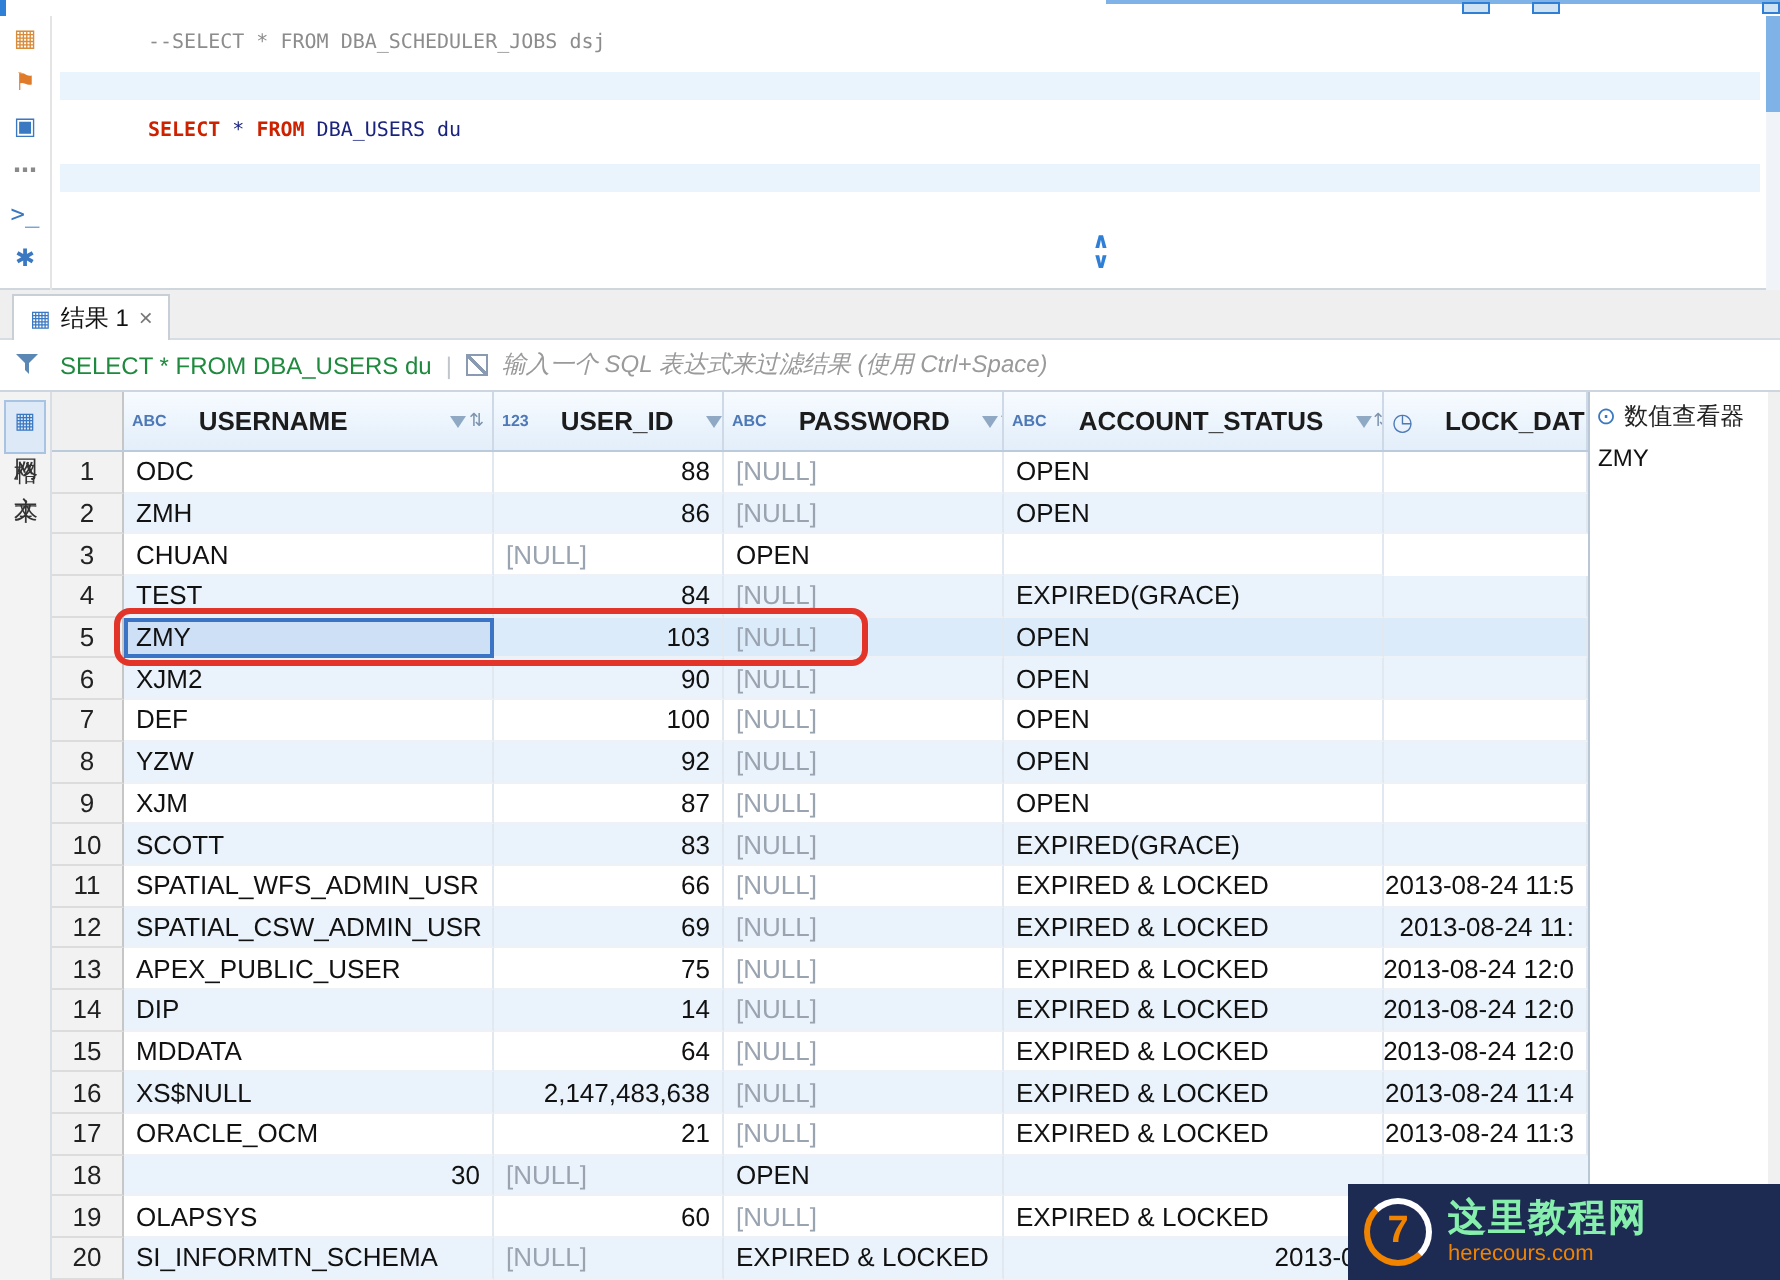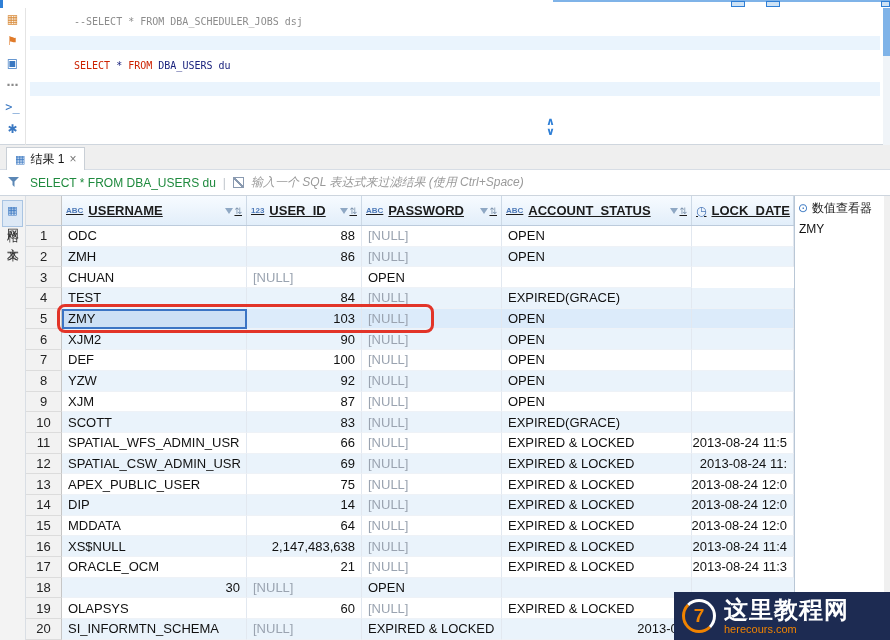--- a/index.html
+++ b/index.html
@@ -24,21 +24,21 @@
     display:flex; flex-direction:column; align-items:center; gap:5px; padding-top:3px; }
   .ed-toolbar .ic { width:18px; height:17px; font-size:12px; line-height:17px; text-align:center; cursor:pointer; }
   .ic1 { color:#d88b3a; } .ic2 { color:#e07b2a; } .ic3 { color:#3a78c2; }
   .ic4 { color:#8a8a8a; font-weight:bold; } .ic5 { color:#3a78c2; font-family:"DejaVu Sans Mono",monospace; font-size:10px; }
   .ic6 { color:#3a78c2; }
   .stripe { position:absolute; left:30px; right:10px; height:14px; background:#eaf4fd; }
   .stripe.s1 { top:28px; } .stripe.s2 { top:74px; }
   .code { position:absolute; left:74px; top:0; right:12px; bottom:0; font-family:"DejaVu Sans Mono",monospace; font-size:10px; white-space:pre; }
   .line-comment { position:absolute; top:8px; color:#8c8c8c; }
   .line-select  { position:absolute; top:52px; color:#1a237e; }
-  .kw { color:#cc2200; font-weight:normal; }
+  .kw { color:#cc2200; font-weight:bold; }
   .ed-scroll { position:absolute; right:0; top:0; width:7px; height:137px; background:#f0f4f8; }
   .ed-scroll .thumb { position:absolute; top:0; right:0; width:7px; height:48px; background:#7fb3e8; }
   .split-arrows { position:absolute; left:546px; top:116px; color:#2f7fd6; font-weight:bold; font-size:11px;
     line-height:10px; text-align:center; cursor:pointer; }
 
   
   .tabbar { position:absolute; left:0; top:145px; width:890px; height:25px; background:#efefef; border-bottom:1px solid #d7dde5; }
   .tab { position:absolute; left:6px; top:2px; height:23px; background:#fff; border:1px solid #c9cfd6; border-bottom:none;
     display:flex; align-items:center; gap:5px; padding:0 8px; font-size:12px; cursor:pointer; }
   .tab .tab-ic { color:#3a78c2; font-size:11px; }
@@ -58,21 +58,21 @@
   .side-strip { position:absolute; left:0; top:0; width:26px; height:444px; background:#f3f3f3; border-right:1px solid #d9dee4;
     display:flex; flex-direction:column; align-items:center; padding-top:4px; gap:8px; }
   .vtab { display:flex; flex-direction:column; align-items:center; gap:2px; padding:3px 1px; cursor:pointer; }
   .vtab.active { background:#dde9f6; border:1px solid #a9c4e2; }
   .vtab .vtab-ic { font-size:11px; color:#3a78c2; }
   .vtab .vtab-label { writing-mode:vertical-rl; font-size:12px; color:#333; letter-spacing:2px; }
 
   .grid { position:absolute; left:26px; top:0; width:768px; height:444px; overflow:hidden; }
   .grid-header { display:grid; grid-template-columns:36px 185px 115px 140px 190px 102px; height:30px;
     background:linear-gradient(#f7fbff,#e2eefa); border-bottom:1px solid #bccbdc; font-size:13px; font-weight:bold; color:#1c1c1c; }
-  .h-cell { display:flex; align-items:center; gap:5px; padding:0 4px; border-right:1px solid #cdd9e6; overflow:hidden; white-space:nowrap; cursor:pointer;text-decoration:underline; }
+  .h-cell { display:flex; align-items:center; gap:16px; padding:0 4px; border-right:1px solid #cdd9e6; overflow:hidden; white-space:nowrap; cursor:pointer; }
   .h-rownum { background:#f0f0f0; border-right:1px solid #c6c6c6; }
   .type-ic { color:#4d79b8; font-size:8px; font-weight:bold; }
   .grid-header .h-cell:nth-child(6) .type-ic { font-size:12px; font-weight:normal; }
   .f-ic { margin-left:auto; display:flex; align-items:center; color:#7d93ad; }
   .f-ic .tri { width:0; height:0; border-left:4px solid transparent; border-right:4px solid transparent; border-top:6px solid #8fa8c4; }
   .f-ic .ud { font-size:9px; margin-left:1px; font-weight:normal; }
 
   .grid-row { display:grid; grid-template-columns:36px 185px 115px 140px 190px 102px; height:20.7px; font-size:13px; background:#fff; cursor:default; }
   .grid-row.alt { background:#eaf3fb; }
   .grid-row.selected { background:#dcebfa; }
@@ -91,21 +91,21 @@
   .v-scroll { position:absolute; right:0; top:0; width:6px; height:444px; background:#f0f0f0; }
 
   
   .annotation { position:absolute; left:57px; top:304px; width:377px; height:29px; border:3px solid #e23428; border-radius:8px;
     z-index:50; pointer-events:none; }
   .watermark { position:absolute; left:674px; top:592px; width:216px; height:48px; background:#1d2b52; z-index:60;
     display:flex; align-items:center; gap:8px; padding:0 8px; }
   .logo { width:34px; height:34px; border-radius:50%; border:3px solid #fff; border-left-color:#f08300; border-bottom-color:#f08300;
     color:#f08300; display:flex; align-items:center; justify-content:center; font-weight:bold; font-size:19px; flex:none; }
   .w-text { display:flex; flex-direction:column; line-height:1.15; }
-  .w-site { color:#ffffff; font-size:24px; font-weight:bold; letter-spacing:1px; white-space:nowrap; }
+  .w-site { color:#86efac; font-size:19px; font-weight:bold; letter-spacing:1px; white-space:nowrap; }
   .w-domain { color:#f08300; font-size:11px; }
 </style>
 </head>
 <body>
 
 <div class="top-strip">
   <div class="blue-edge"></div>
   <div class="hl"></div>
   <div class="frag f1"></div>
   <div class="frag f2"></div>

